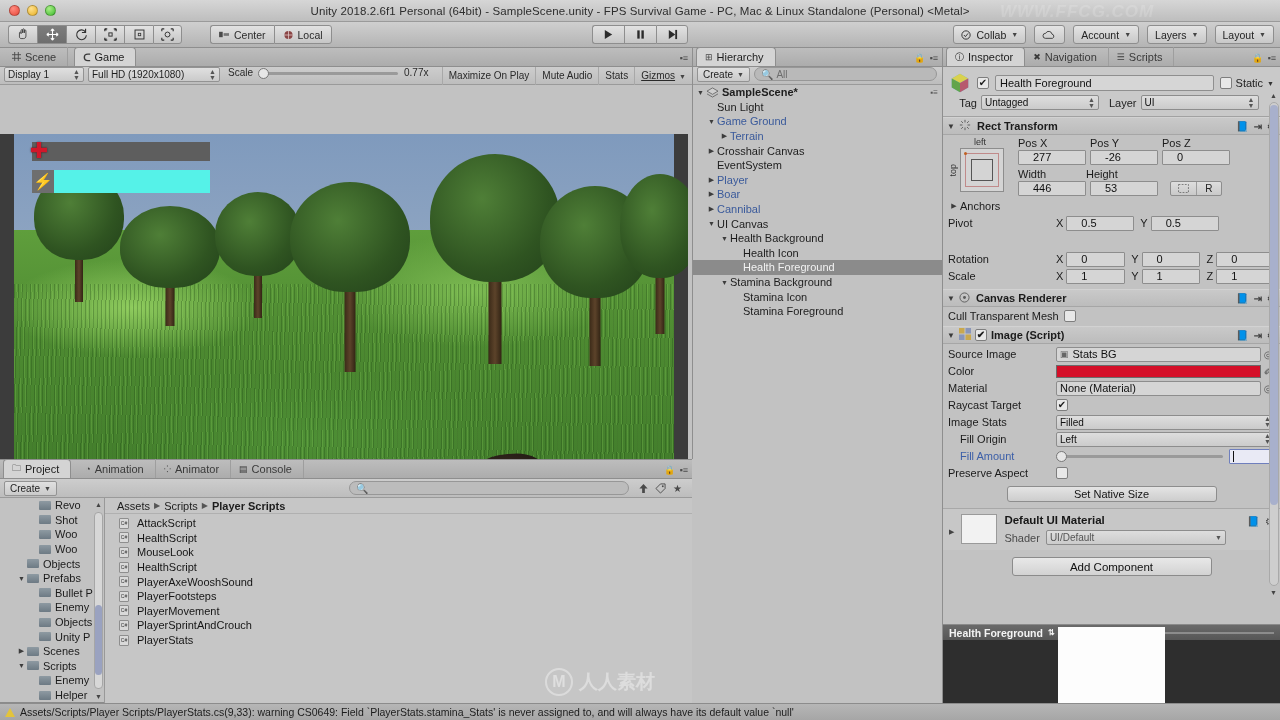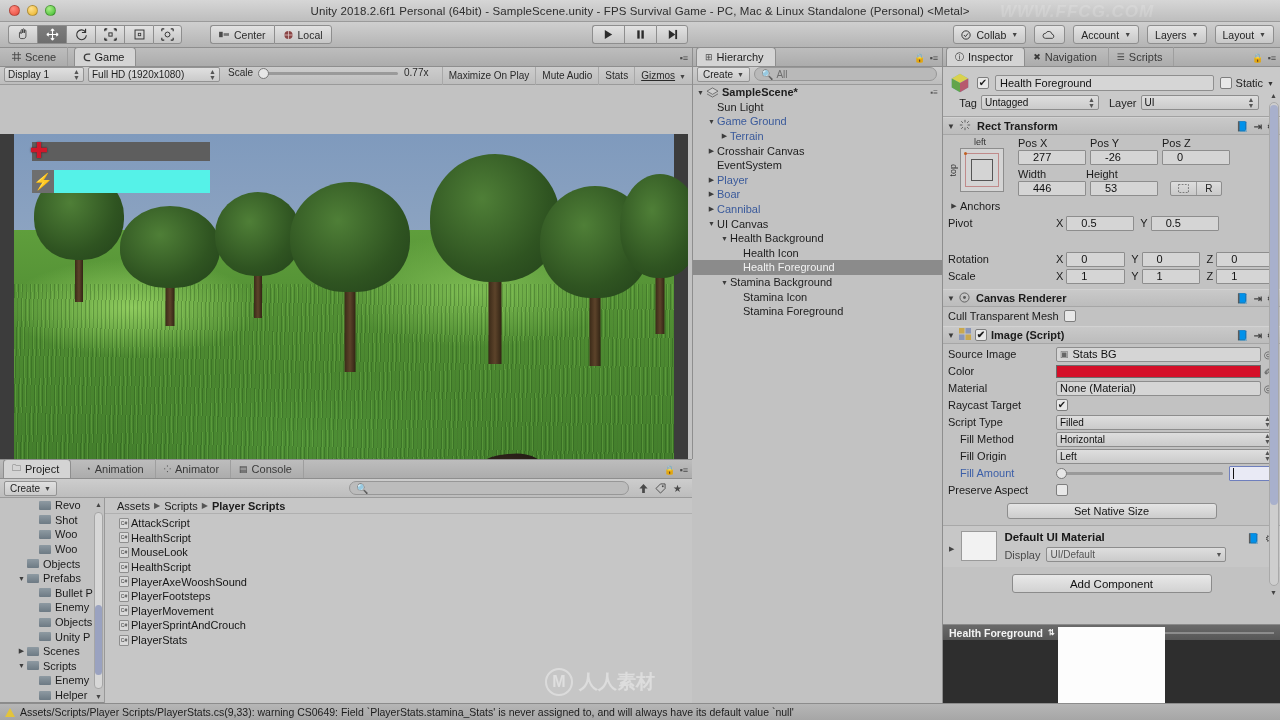--- a/index.html
+++ b/index.html
@@ -320,21 +320,21 @@
     background:#bcbcbc; border:1px solid #979797; border-radius:7px;
     display:flex; align-items:center; padding:0 6px; font-size:10px; color:#6d6d6d;
   }
   .proj-sub .iconbtn { width:17px; height:15px; display:flex; align-items:center; justify-content:center; color:#4a4a4a; font-size:10px; }
   .proj-body { position:absolute; left:0; top:38px; right:0; bottom:0; display:flex; }
   .proj-left { width:105px; background:#c2c2c2; border-right:1px solid #999; position:relative; overflow:hidden; }
   .proj-right { flex:1; background:#c6c6c6; position:relative; overflow:hidden; }
   .breadcrumb { height:16px; display:flex; align-items:center; gap:4px; padding-left:12px; font-size:11px; color:#1c1c1c; border-bottom:1px solid #b0b0b0; }
   .breadcrumb .sep { font-size:8px; color:#555; }
   .breadcrumb .cur { font-weight:bold; }
-  .frow { height:14.6px; display:flex; align-items:center; gap:2px; font-size:11px; color:#161616; padding-left:14px; }
+  .frow { height:14.6px; display:flex; align-items:center; gap:8px; font-size:11px; color:#161616; padding-left:14px; }
   .cs-icon {
     width:10px; height:11px; background:#d9d9d9; border:1px solid #8e8e8e; border-radius:1px; flex:none;
     font-size:5px; color:#333; display:flex; align-items:center; justify-content:center; line-height:5px;
   }
   .dirrow { height:14.6px; display:flex; align-items:center; font-size:11px; color:#1b1b1b; white-space:nowrap; }
   .dirrow.selected { background:#8b8b8b; color:#f0f0f0; }
   .folder { width:12px; height:9px; background:linear-gradient(#8e9aa2,#6d7a84); border-radius:1px; margin-right:4px; flex:none; }
   .vsb { position:absolute; right:1px; top:14px; width:9px; bottom:14px; background:#d7d7d7; border:1px solid #a6a6a6; border-radius:4px; }
   .vsb .thumb { position:absolute; left:0; width:7px; background:#9aa2c0; border-radius:4px; }
   .sb-arrow { position:absolute; right:1px; width:9px; height:13px; display:flex; align-items:center; justify-content:center; font-size:7px; color:#444; }
@@ -912,30 +912,23 @@
           <span class="objfield">
             <span>None (Material)</span>
           </span>
           <span style="width:14px;text-align:center;font-size:10px;color:#555;">◎</span>
         </div>
         <div class="prow">
           <span class="plabel">Raycast Target</span>
           <span class="cb checked"></span>
         </div>
         <div class="prow">
-          <span class="plabel">Script Type</span>
+          <span class="plabel">Image Stats</span>
           <span class="dropfield">
             <span>Filled</span>
-            <span class="arrows">▲<br>▼</span>
-          </span>
-        </div>
-        <div class="prow">
-          <span class="plabel ind">Fill Method</span>
-          <span class="dropfield">
-            <span>Horizontal</span>
             <span class="arrows">▲<br>▼</span>
           </span>
         </div>
         <div class="prow">
           <span class="plabel ind">Fill Origin</span>
           <span class="dropfield">
             <span>Left</span>
             <span class="arrows">▲<br>▼</span>
           </span>
         </div>
@@ -957,21 +950,21 @@
           <span>Set Native Size</span>
         </div>
       </div>
 
       <div class="mat-block">
         <span style="font-size:7px;color:#444;margin-top:14px;">▶</span>
         <span class="mat-thumb"></span>
         <span style="flex:1;">
           <span class="mat-name">Default UI Material</span>
           <span class="mat-shader">
-            <span>Display</span>
+            <span>Shader</span>
             <span class="dropfield" style="max-width:180px;color:#555;">
               <span>UI/Default</span>
               <span class="arrows" style="font-size:7px;">▼</span>
             </span>
           </span>
         </span>
         <span style="display:flex;gap:5px;color:#454545;font-size:10px;margin-top:2px;">
           <span>📘</span>
           <span>⚙</span>
         </span>

